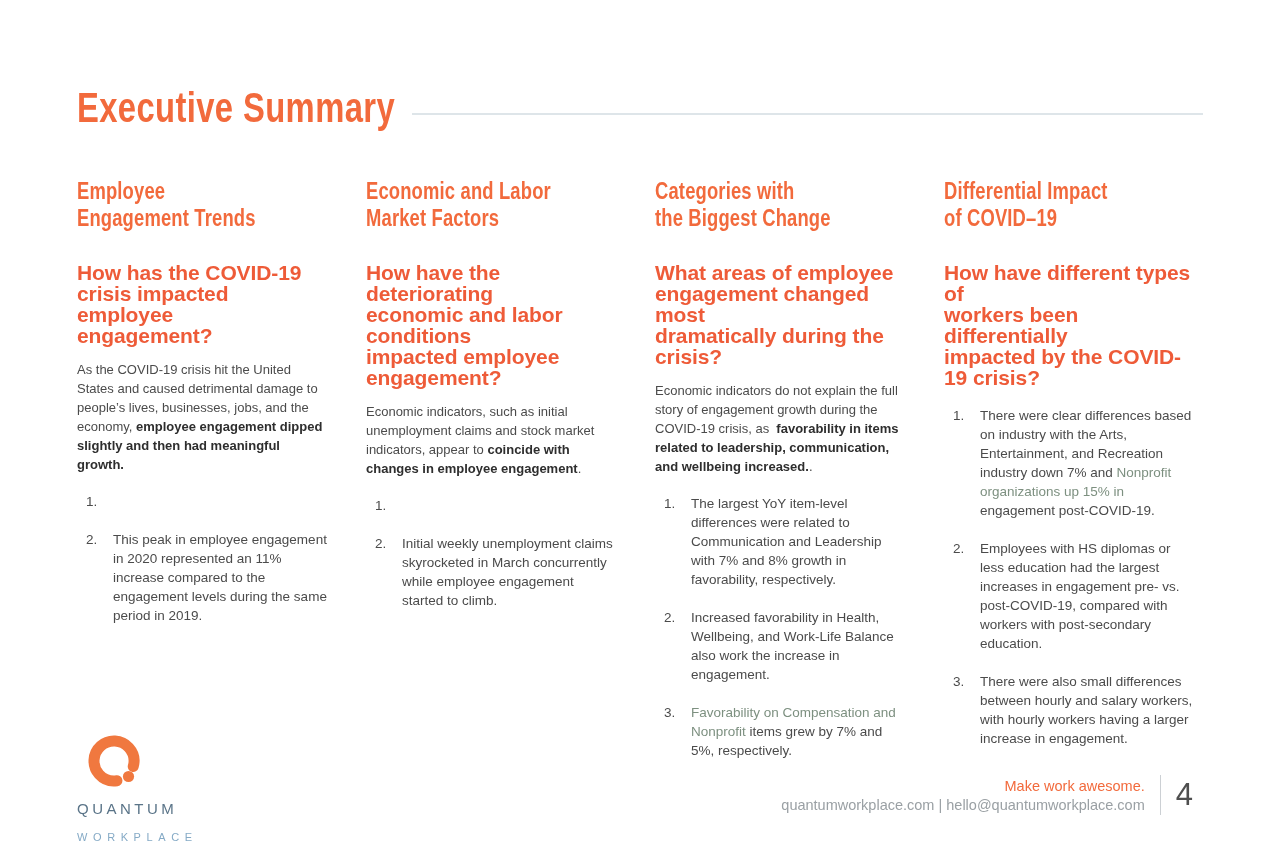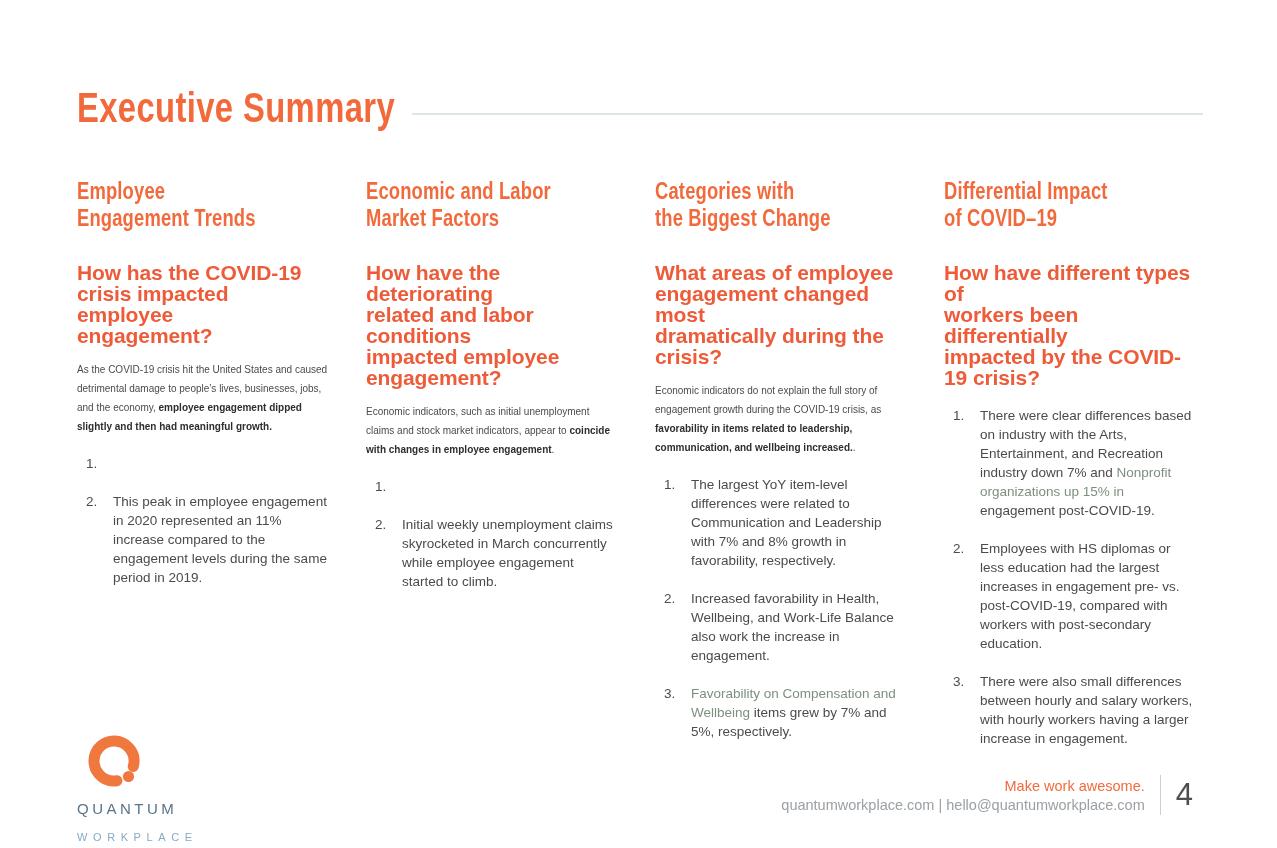--- a/index.html
+++ b/index.html
@@ -50,21 +50,21 @@
   }
   .col-question{
     margin-top:30px;
     font-size:21px; line-height:21px; font-weight:bold;
     color:var(--question_orange);
     white-space:pre-line;
     letter-spacing:-0.1px;
   }
   .col-intro{
     margin-top:14px;
-    font-size:10px; line-height:19px;
+    font-size:13px; line-height:19px;
     white-space:pre-wrap;
   }
   .col-list{
     margin-top:18px; list-style:none;
     display:flex; flex-direction:column; gap:19px;
   }
   .li{display:flex; font-size:13.5px; line-height:19px;}
   .li .num{flex:0 0 19px; margin-left:9px;}
   .li .li-text{flex:1; padding-left:8px; white-space:pre-wrap;}
   .seg-normal{color:var(--body_gray);}
@@ -113,21 +113,21 @@
           <span class="num">2.</span>
           <div class="li-text"><span class="seg seg-normal">This peak in employee engagement in 2020 represented an 11% increase compared to the engagement levels during the same period in 2019.</span></div>
         </li>
       </ol>
   </article>
 
   <article class="col">
     <h2 class="col-heading">Economic and Labor
 Market Factors</h2>
     <h3 class="col-question">How have the deteriorating
-related and labor conditions
+economic and labor conditions
 impacted employee engagement?</h3>
     <p class="col-intro"><span class="seg seg-normal">Economic indicators, such as initial unemployment claims and stock market indicators, appear to </span><span class="seg seg-bold">coincide with changes in employee engagement</span><span class="seg seg-normal">.</span></p>
     <ol class="col-list">
         <li class="li">
           <span class="num">1.</span>
         </li>
         <li class="li">
           <span class="num">2.</span>
           <div class="li-text"><span class="seg seg-normal">Initial weekly unemployment claims skyrocketed in March concurrently while employee engagement started to climb.</span></div>
         </li>
@@ -145,21 +145,21 @@
         <li class="li">
           <span class="num">1.</span>
           <div class="li-text"><span class="seg seg-normal">The largest YoY item-level differences were related to Communication and Leadership with 7% and 8% growth in favorability, respectively.</span></div>
         </li>
         <li class="li">
           <span class="num">2.</span>
           <div class="li-text"><span class="seg seg-normal">Increased favorability in Health, Wellbeing, and Work-Life Balance also work the increase in engagement.</span></div>
         </li>
         <li class="li">
           <span class="num">3.</span>
-          <div class="li-text"><span class="seg seg-accent">Favorability on Compensation and Wellbeing</span><span class="seg seg-normal"> items grew by 7% and 5%, respectively.</span></div>
+          <div class="li-text"><span class="seg seg-accent">Favorability on Compensation and Nonprofit</span><span class="seg seg-normal"> items grew by 7% and 5%, respectively.</span></div>
         </li>
       </ol>
   </article>
 
   <article class="col">
     <h2 class="col-heading">Differential Impact
 of COVID–19</h2>
     <h3 class="col-question">How have different types of
 workers been differentially
 impacted by the COVID-19 crisis?</h3>

